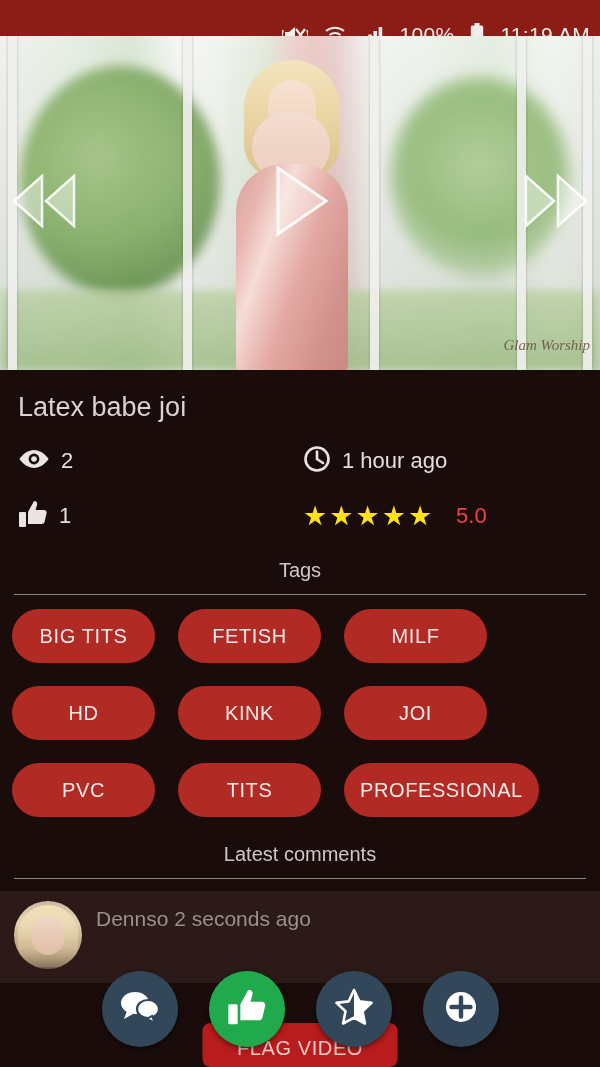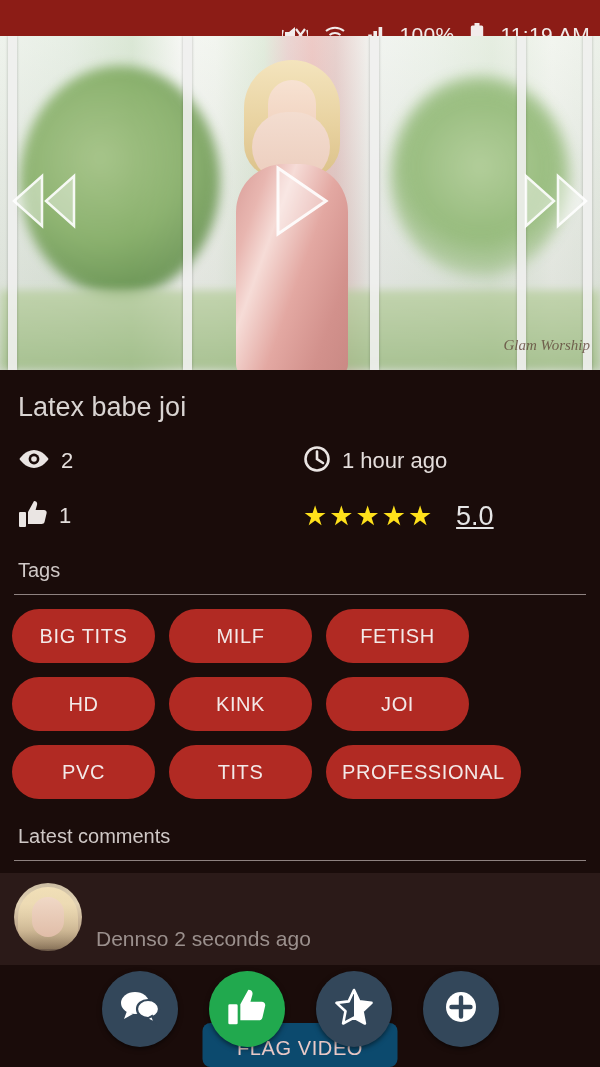--- a/index.html
+++ b/index.html
@@ -65,49 +65,49 @@
   .watermark{position:absolute;right:10px;bottom:16px;font-family:"Liberation Serif",serif;
     font-style:italic;font-size:15px;color:rgba(90,60,50,.75);}
   
   .title{font-size:27px;color:#d9d4d2;padding:22px 34px 0 18px;font-weight:400;}
   .meta{display:flex;padding:22px 18px 0 18px;}
   .meta-col{width:50%;display:flex;align-items:center;gap:11px;}
   .meta-col.right{padding-left:6px;}
   .meta-text{font-size:22px;color:#e4dedc;}
   .stars{display:flex;gap:2px;align-items:center;}
   .star{color:#ffe11b;font-size:27px;line-height:1;}
-  .rating{font-size:27px;color:#e5e5e5;margin-left:13px;text-decoration:underline;}
-  
-  .section-label{font-size:20px;color:#cfc8c6;padding:26px 18px 0 18px;}
+  .rating{font-size:22px;color:#ef4444;margin-left:13px;}
+  
+  .section-label{font-size:20px;color:#cfc8c6;padding:26px 18px 0 18px;text-align:center;}
   .divider{height:1px;background:#8e8280;margin:12px 14px 0 14px;}
-  .tags{display:flex;flex-wrap:wrap;gap:14px;padding:14px 12px 0 12px;}
+  .tags{display:flex;flex-wrap:wrap;gap:23px;padding:14px 12px 0 12px;}
   .tag{
     background:#b12a23;color:#f3e9e8;border-radius:40px;
     height:54px;min-width:143px;box-sizing:border-box;
     display:flex;align-items:center;justify-content:center;
     font-size:20px;letter-spacing:.6px;padding:0 16px;
   }
   
   .comment-row{
-    display:flex;align-items:flex-end;gap:14px;
+    display:flex;align-items:flex-start;gap:14px;
     background:#2b1a18;padding:10px 14px 14px 14px;margin-top:12px;
   }
   .avatar{width:68px;height:68px;border-radius:50%;flex:0 0 68px;overflow:hidden;
     background:linear-gradient(180deg,#cbbca2 0%,#e2d2b4 30%,#b9a287 70%,#6d5a49 100%);
     position:relative;}
   .avatar .av-face{position:absolute;left:18px;top:14px;width:32px;height:40px;border-radius:18px;
     background:linear-gradient(180deg,#f0d8c6,#e0bda8);}
   .avatar .av-hair{position:absolute;left:4px;top:4px;width:60px;height:62px;border-radius:30px 30px 20px 20px;
     background:linear-gradient(180deg,rgba(244,226,185,.95),rgba(205,178,128,.25));}
   .c-head{font-size:21px;color:#9b908d;padding-top:6px;}
   .c-body{font-size:22px;color:#eae4e2;padding-top:4px;}
   
   .flag-btn{
     position:absolute;left:50%;transform:translateX(-50%);bottom:0;
-    width:195px;height:44px;background:#0c4a6e;border-radius:8px;
+    width:195px;height:44px;background:#b91c1c;border-radius:8px;
     display:flex;align-items:flex-end;justify-content:center;
     color:#e9c9c7;font-size:20px;letter-spacing:.6px;padding-bottom:7px;box-sizing:border-box;
   }
   .fabs{position:absolute;left:0;right:0;bottom:20px;display:flex;justify-content:center;gap:31px;}
   .fab{width:76px;height:76px;border-radius:50%;display:flex;align-items:center;justify-content:center;
     background:#33475a;box-shadow:0 2px 5px rgba(0,0,0,.5);}
   .fab.green{background:#21a94e;}
 </style>
 </head>
 <body>
@@ -230,22 +230,22 @@
       <span class="star">★</span>
     </span>
     <span class="rating">5.0</span>
   </div>
 </div>
 
 <div class="section-label">Tags</div>
 <div class="divider"></div>
 <div class="tags">
   <div class="tag">BIG TITS</div>
+  <div class="tag">FETISH</div>
   <div class="tag">MILF</div>
-  <div class="tag">FETISH</div>
   <div class="tag">HD</div>
   <div class="tag">KINK</div>
   <div class="tag">JOI</div>
   <div class="tag">PVC</div>
   <div class="tag">TITS</div>
   <div class="tag" style="min-width:184px">PROFESSIONAL</div>
 </div>
 
 <div class="section-label">Latest comments</div>
 <div class="divider"></div>

